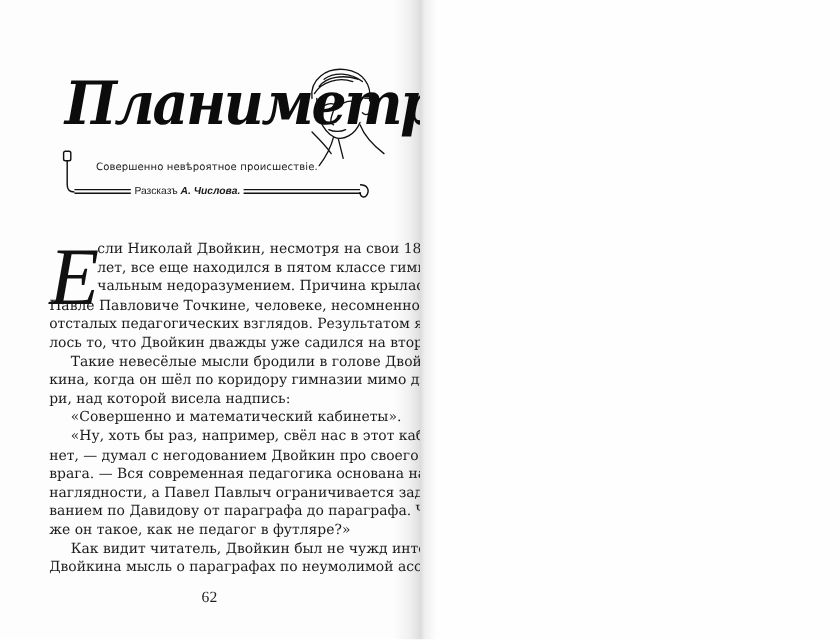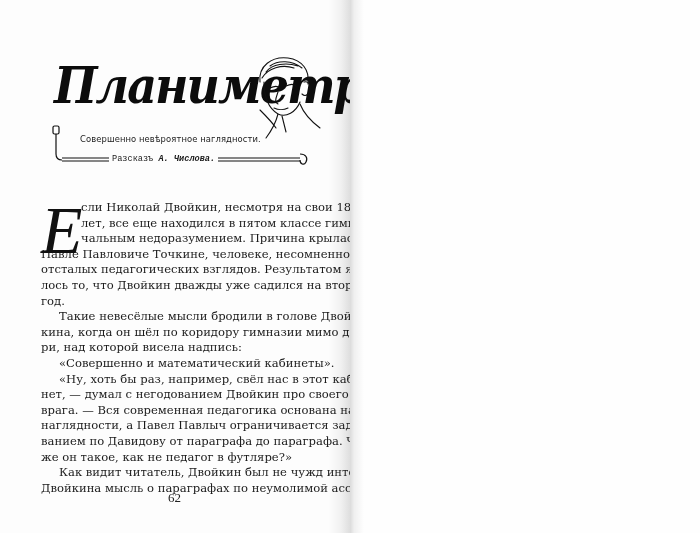--- a/index.html
+++ b/index.html
@@ -54,21 +54,21 @@
     transform: scaleY(1.08);
   }
   .portrait { position: absolute; left: 192px; top: 0; width: 80px; height: 88px; }
   .frame { position: absolute; left: 0; top: 72px; width: 262px; height: 46px; }
   .subtitle {
     position: absolute; left: 30px; top: 82px;
     font-family: "DejaVu Sans", sans-serif; font-size: 8.4px; color: #1a1a1a; letter-spacing: 0.1px;
   }
   .byline {
     position: absolute; left: 59px; top: 102px;
-    font-family: Liberation Mono, monospace; font-size: 8.6px; color: #1a1a1a; background: #fdfdfd; padding: 0 3px;
+    font-family: Liberation Sans, sans-serif; font-size: 8.6px; color: #1a1a1a; background: #fdfdfd; padding: 0 3px;
   }
   .byline-author { font-style: italic; font-weight: bold; }
 </style>
 </head>
 <body>
 
 <div class="spread">
 
   <div class="page page-left">
     <div class="gutter-shadow-left"></div>
@@ -93,39 +93,38 @@
         <g fill="none" stroke="#111" stroke-width="1.2">
           <rect x="3" y="2" width="6" height="8" rx="1.5"></rect>
           <path d="M6 10 L6 30 C6 34 8 36 12 36"></path>
           <path d="M12 34 L70 34 M12 37 L70 37"></path>
           <circle cx="72" cy="35.5" r="2"></circle>
           <path d="M138 34 L250 34 M138 37 L250 37"></path>
           <circle cx="136" cy="35.5" r="2"></circle>
           <path d="M250 30 C256 30 258 34 256 38 C254 42 250 40 250 36"></path>
         </g>
       </svg>
-      <div class="subtitle">Совершенно невѣроятное наглядности.</div>
+      <div class="subtitle">Совершенно невѣроятное происшествіе.</div>
       <div class="byline">
         <span>Разсказъ</span>
         <span class="byline-author">А. Числова.</span>
       </div>
     </div>
 
     <div class="text-block left-text">
       <div class="first-para">
         <span class="dropcap">Е</span>
         <div class="indented">
           <span class="line">сли Николай Двойкин, несмотря на свои 18</span>
           <span class="line">лет, все еще находился в пятом классе гимна-</span>
           <span class="line">чальным недоразумением. Причина крылась</span>
         </div>
         <span class="line">Павле Павловиче Точкине, человеке, несомненно,</span>
         <span class="line">отсталых педагогических взглядов. Результатом яви-</span>
         <span class="line">лось то, что Двойкин дважды уже садился на второй</span>
-        <span class="line last">год.</span>
       </div>
       <div id="left-rest">
           <div>
             <span class="line" style="text-indent: 18px;">Такие невесёлые мысли бродили в голове Двой-</span>
             <span class="line">кина, когда он шёл по коридору гимназии мимо две-</span>
             <span class="line last">ри, над которой висела надпись:</span>
           </div>
           <div>
             <span class="line last" style="text-indent: 18px;">«Совершенно и математический кабинеты».</span>
           </div>

